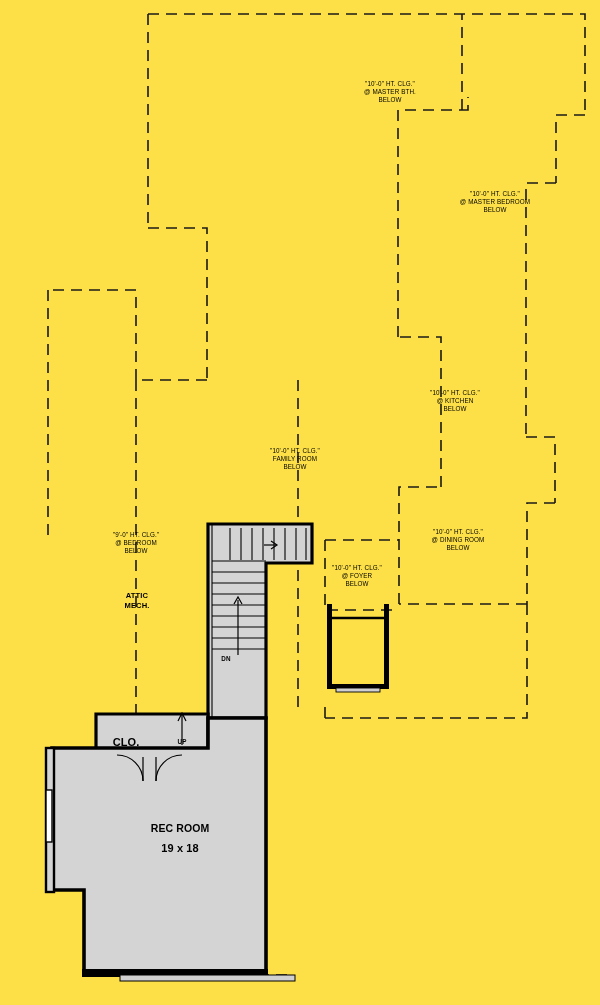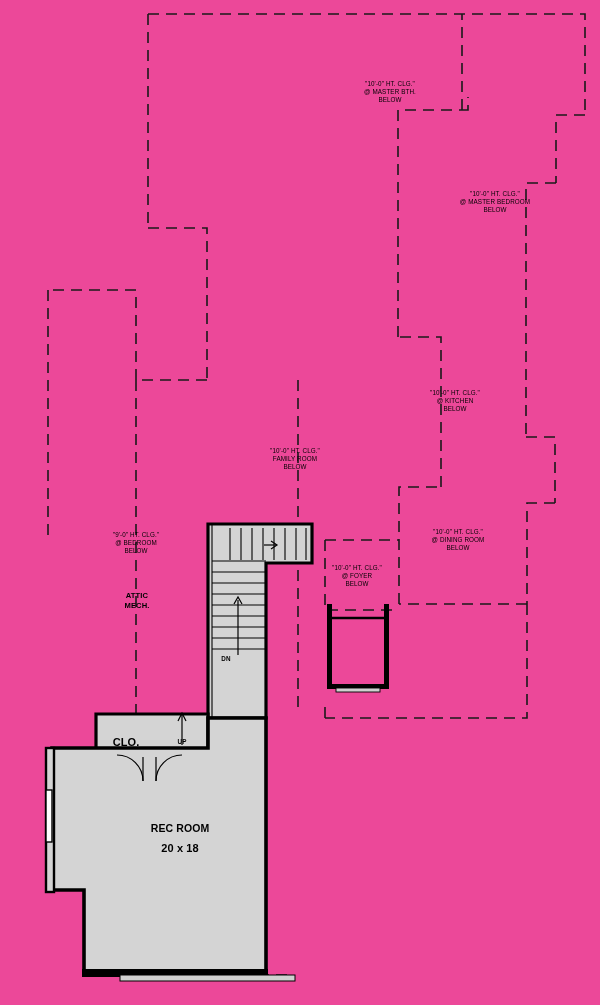--- a/index.html
+++ b/index.html
@@ -4,21 +4,21 @@
 <style>
   html, body {
     margin: 0;
     padding: 0;
     background: #ffffff;
   }
   #plan {
     position: relative;
     width: 600px;
     height: 1005px;
-    background: #ec4899;
+    background: #fde047;
     font-family: "Liberation Sans", sans-serif;
     overflow: hidden;
   }
   svg.layer {
     position: absolute;
     left: 0;
     top: 0;
     width: 600px;
     height: 1005px;
   }
@@ -191,15 +191,15 @@
 MECH.</div>
 
   <div class="lbl lbl-lg" style="left:96px; top:735px; width:60px;">CLO.</div>
 
   <div class="lbl lbl-sm bold" style="left:168px; top:738px; width:28px;">UP</div>
 
   <div class="lbl lbl-sm bold" style="left:212px; top:655px; width:28px;">DN</div>
 
   <div class="lbl lbl-xl" style="left:120px; top:822px; width:120px;">REC ROOM</div>
 
-  <div class="lbl lbl-lg" style="left:120px; top:841px; width:120px;">20 x 18</div>
+  <div class="lbl lbl-lg" style="left:120px; top:841px; width:120px;">19 x 18</div>
 
 </div>
 
 </body></html>

